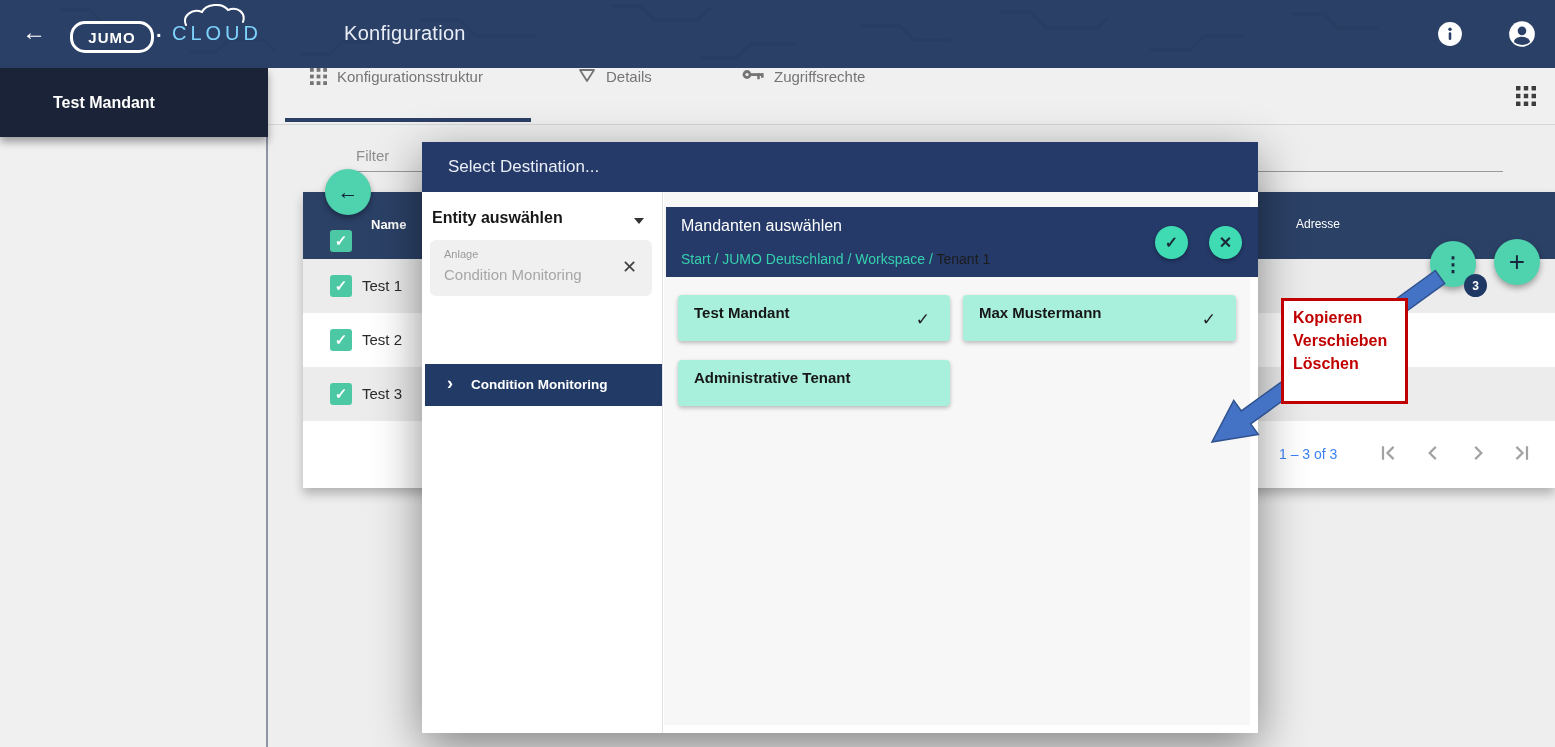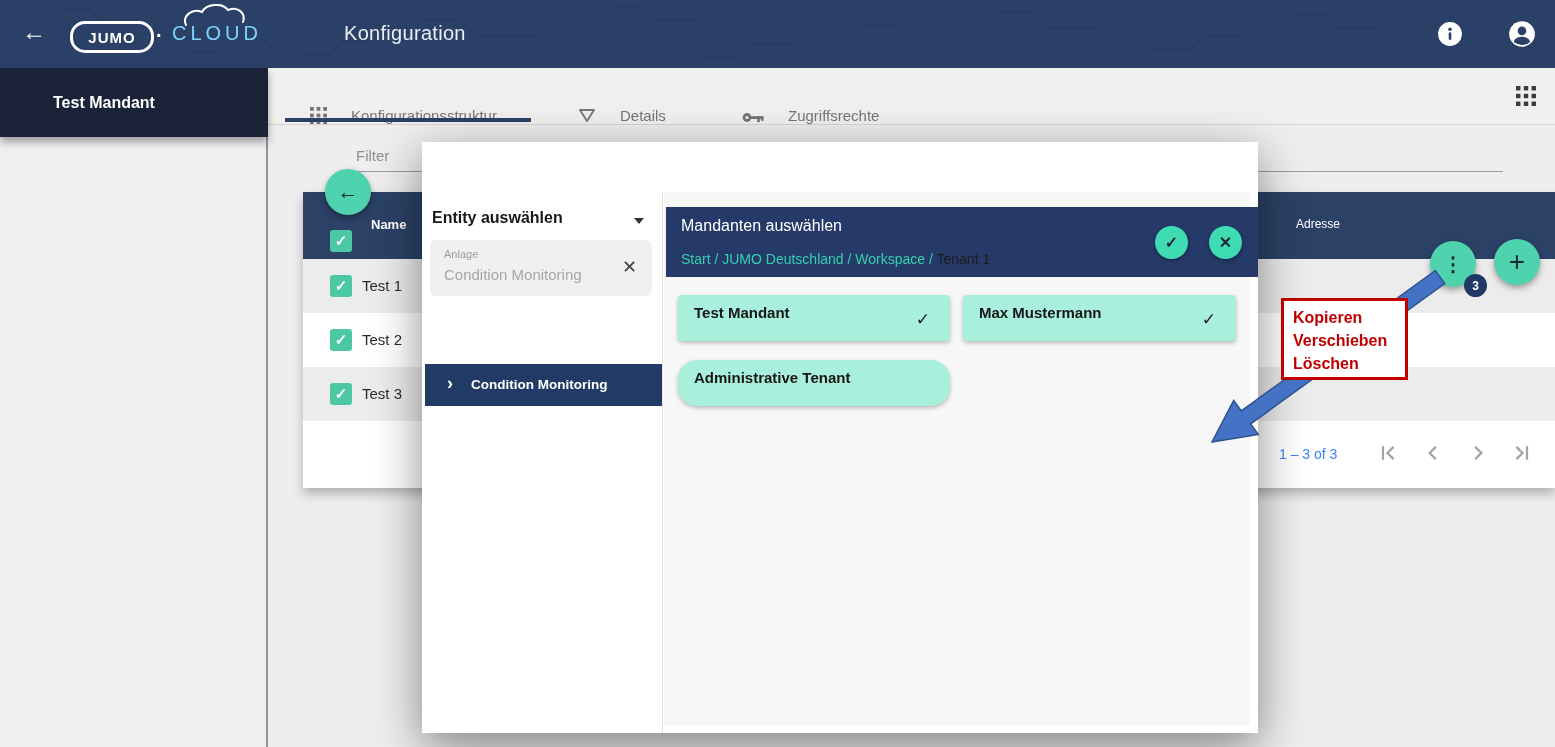--- a/index.html
+++ b/index.html
@@ -29,21 +29,21 @@
   #sidebar{left:0;top:68px;width:266px;height:679px;background:#f0f0f0;border-right:2px solid #8d95a5;z-index:4;}
   #sidebar-header{
     left:0;top:68px;width:268px;height:69px;background:#1a2337;z-index:6;
     box-shadow:0 5px 8px rgba(0,0,0,.35);
     color:#fff;font-size:16px;font-weight:bold;
     display:flex;align-items:center;padding-left:53px;box-sizing:border-box;
   }
 
   
   #tabbar{left:268px;top:68px;width:1287px;height:56px;background:#f0f0f0;border-bottom:1px solid #d5d5d5;z-index:3;}
-  .tab{position:absolute;top:0;height:56px;display:flex;align-items:flex-end;gap:24px;color:#757575;font-size:15px;cursor:pointer;}
+  .tab{position:absolute;top:0;height:56px;display:flex;align-items:flex-start;gap:10px;color:#757575;font-size:15px;cursor:pointer;}
   #tab1{left:42px;}
   #tab2{left:310px;}
   #tab3{left:474px;}
   #tab-underline{left:17px;top:50px;width:246px;height:4px;background:#2b4066;}
   #tabbar-grid-btn{left:1248px;top:18px;cursor:pointer;}
 
   
   #filter-label{left:356px;top:147px;color:#8f8f8f;font-size:15px;z-index:2;}
   #filter-line{left:355px;top:171px;width:1148px;height:1px;background:#9a9a9a;z-index:2;}
 
@@ -111,26 +111,26 @@
   #confirm-btn{left:489px;}
   #cancel-btn{left:543px;}
   .chip{
     position:absolute;width:272px;height:46px;background:#a9f0dc;border-radius:4px;
     box-shadow:0 2px 4px rgba(0,0,0,.25);cursor:pointer;
   }
   .chip .chip-label{position:absolute;left:16px;top:9px;font-size:15px;font-weight:bold;color:#161616;}
   .chip .chip-check{position:absolute;right:20px;top:14px;font-size:17px;color:#222;}
   #chip1{left:14px;top:103px;}
   #chip2{left:299px;top:103px;width:273px;}
-  #chip3{left:14px;top:168px;border-radius:19px;}
+  #chip3{left:14px;top:168px;}
 
   
   #arrow-svg{left:0;top:0;width:1555px;height:747px;z-index:30;pointer-events:none;}
   #redbox{
-    left:1281px;top:298px;width:127px;height:82px;background:#fff;border:3px solid #c00000;
+    left:1281px;top:298px;width:127px;height:106px;background:#fff;border:3px solid #c00000;
     box-sizing:border-box;z-index:40;color:#c00000;font-size:16px;font-weight:bold;
     padding:5px 0 0 9px;line-height:23px;
   }
 </style>
 </head>
 <body>
 
 <div id="appbar" class="abs">
   <svg id="appbar-pattern" class="abs">
     <g stroke="#24365a" stroke-width="3" fill="none" opacity=".55">
@@ -255,20 +255,23 @@
     </svg>
   </div>
 </div>
 
 <div id="fab-back" class="teal-circle">←</div>
 <div id="dots-btn" class="teal-circle">⋮</div>
 <div id="count-badge" class="abs">3</div>
 <div id="plus-btn" class="teal-circle">+</div>
 
 <div id="modal" class="abs">
+  <div id="modal-header">
+    <div id="modal-title">Select Destination...</div>
+  </div>
 
   <div id="modal-left">
     <div id="entity-label">Entity auswählen</div>
     <div id="entity-caret"></div>
     <div id="anlage-field">
       <div id="anlage-label">Anlage</div>
       <div id="anlage-value">Condition Monitoring</div>
       <div id="anlage-clear">✕</div>
     </div>
     <div id="tree-item">

